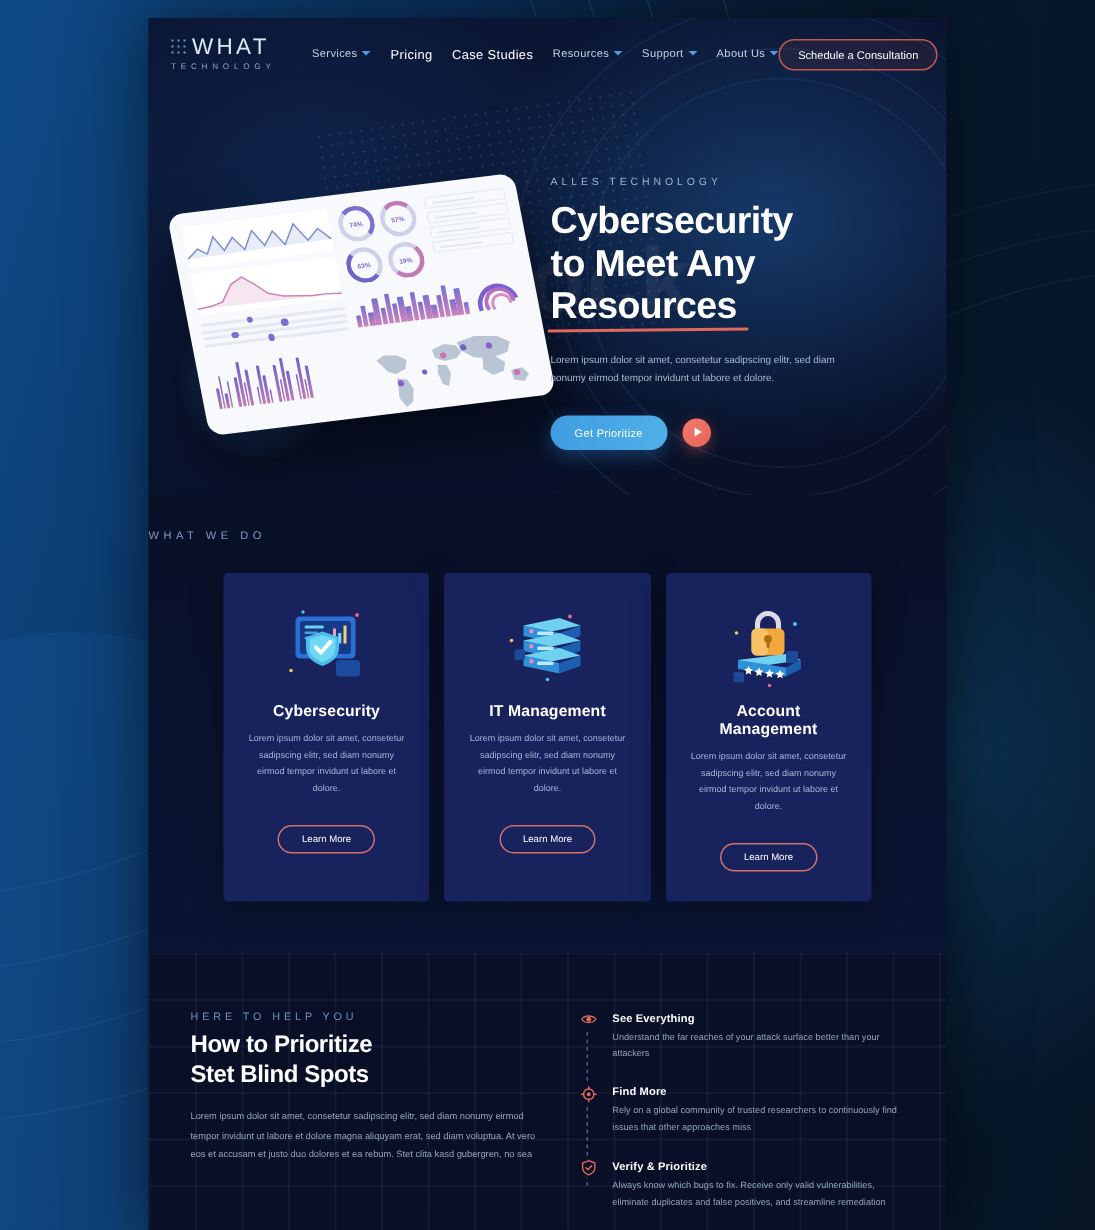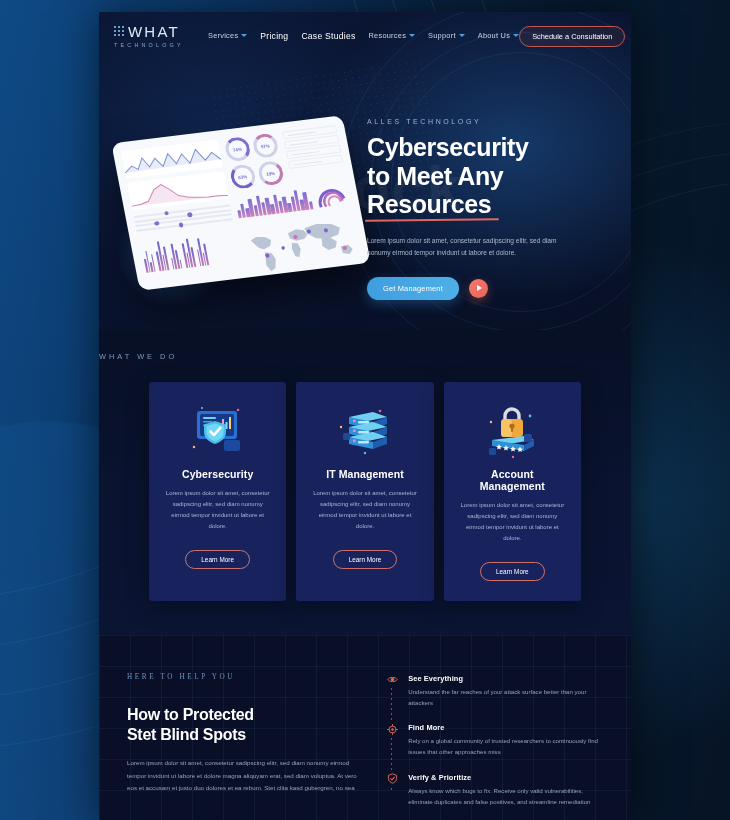--- a/index.html
+++ b/index.html
@@ -220,21 +220,21 @@
   .grid-bg{
     position:absolute;inset:0;
     background-image:
       linear-gradient(rgba(110,150,210,.085) 1px, transparent 1px),
       linear-gradient(90deg, rgba(110,150,210,.085) 1px, transparent 1px);
     background-size:31px 31px;
     pointer-events:none;
   }
   .blind-inner{position:relative;display:flex;gap:24px;}
   .blind-left{width:49%;}
-  .bl-eyebrow{font-size:7.2px;letter-spacing:2.6px;color:#6e93c0;text-transform:uppercase;margin-bottom:24px;font-family:Liberation Serif, serif;}
+  .bl-eyebrow{font-size:7.2px;letter-spacing:2.6px;color:#6e93c0;text-transform:uppercase;margin-bottom:5px;}
   .bl-title{font-size:16px;line-height:1.22;font-weight:700;color:#fff;letter-spacing:-.3px;}
   .bl-text{margin-top:13px;font-size:6.2px;line-height:1.95;color:#96a6bd;}
   .blind-right{flex:1;position:relative;padding-left:2px;}
   .feat-line{
     position:absolute;left:6.5px;top:10px;bottom:16px;width:1px;
     background-image:linear-gradient(#5d7596 50%, transparent 0);
     background-size:1px 5px;opacity:.8;
   }
   .feat{display:flex;gap:9px;margin-bottom:14px;position:relative;}
   .feat:last-child{margin-bottom:0;}
@@ -451,21 +451,21 @@
 
       <div class="hero-copy">
         <div class="eyebrow">ALLES TECHNOLOGY</div>
         <h1 class="h1">
           <span>Cybersecurity</span><br>
           <span>to Meet Any</span><br>
           <span class="underlined">Resources</span>
         </h1>
         <p class="hero-p">Lorem ipsum dolor sit amet, consetetur sadipscing elitr, sed diam nonumy eirmod tempor invidunt ut labore et dolore.</p>
         <div class="hero-actions">
-          <button class="btn-primary">Get Management</button>
+          <button class="btn-primary">Get Prioritize</button>
           <div class="btn-play">
             <i></i>
           </div>
         </div>
       </div>
     </section>
 
     <section class="section-wwd">
       <div class="sec-eyebrow">WHAT WE DO</div>
 
@@ -563,21 +563,21 @@
       </div>
     </section>
 
     <section class="section-blind">
       <div class="grid-bg"></div>
 
       <div class="blind-inner">
         <div class="blind-left">
           <div class="bl-eyebrow">HERE TO HELP YOU</div>
           <h2 class="bl-title">
-            <span>How to Protected</span><br>
+            <span>How to Prioritize</span><br>
             <span>Stet Blind Spots</span>
           </h2>
           <p class="bl-text">Lorem ipsum dolor sit amet, consetetur sadipscing elitr, sed diam nonumy eirmod tempor invidunt ut labore et dolore magna aliquyam erat, sed diam voluptua. At vero eos et accusam et justo duo dolores et ea rebum. Stet clita kasd gubergren, no sea</p>
 
         </div>
 
         <div class="blind-right">
           <div class="feat-line"></div>
 
           <div class="feat">

